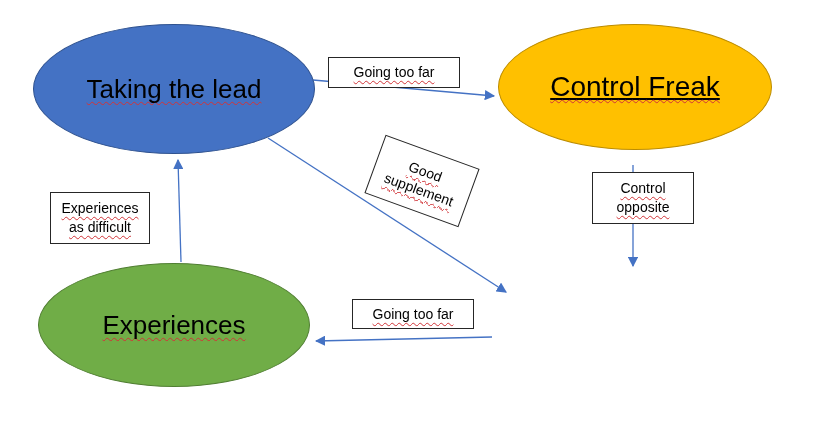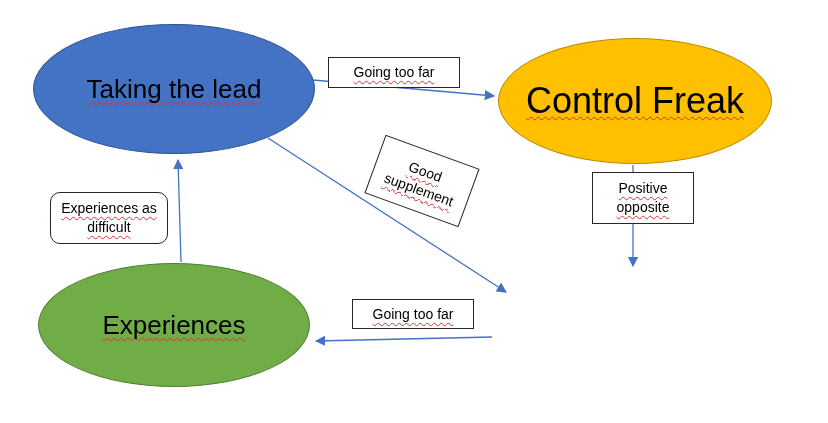--- a/index.html
+++ b/index.html
@@ -27,21 +27,21 @@
     display: flex;
     align-items: center;
     justify-content: center;
     text-align: center;
     z-index: 2;
     border: 1.5px solid transparent;
   }
   .node .node-label { display: inline-block; text-align: right; }
 
   .node-taking-the-lead { left: 33px;  top: 24px;  width: 282px; height: 130px; font-size: 26px; }
-  .node-control-freak   { left: 498px; top: 38px;  width: 274px; height: 126px; font-size: 36px; }
+  .node-control-freak   { left: 498px; top: 24px;  width: 274px; height: 126px; font-size: 28px; text-decoration: underline; }
   .node-competitive     { left: 38px;  top: 263px; width: 272px; height: 124px; font-size: 26px; }
   .node-keeps-promises  { left: 490px; top: 268px; width: 310px; height: 142px; font-size: 15px; }
   .node-keeps-promises .node-label { width: 225px; line-height: 1.75; }
 
   .edge-label {
     position: absolute;
     background: #ffffff;
     border: 1px solid #262626;
     display: flex;
     align-items: center;
@@ -49,21 +49,21 @@
     text-align: center;
     font-size: 14px;
     padding: 2px 6px;
     z-index: 3;
     line-height: 1.35;
   }
   .label-going-too-far-top    { left: 328px; top: 57px;  width: 132px; height: 31px; }
   .label-good-supplement      { left: 372px; top: 150px; width: 100px; height: 62px; transform: rotate(20deg); }
   .label-positive-opposite    { left: 592px; top: 172px; width: 102px; height: 52px; }
   .label-going-too-far-bottom { left: 352px; top: 299px; width: 122px; height: 30px; }
-  .label-experiences          { left: 50px;  top: 192px; width: 118px; height: 52px; border-radius: 10px; }
+  .label-experiences          { left: 50px;  top: 192px; width: 100px; height: 52px; }
 
   .squiggle {
     text-decoration-line: underline;
     text-decoration-style: wavy;
     text-decoration-color: #d13438;
     text-decoration-thickness: 1px;
     text-underline-offset: 3px;
     text-decoration-skip-ink: none;
   }
 </style>
@@ -100,21 +100,21 @@
 
   <div class="edge-label label-going-too-far-top">
     <span class="squiggle">Going too far</span>
   </div>
 
   <div class="edge-label label-good-supplement">
     <span class="squiggle">Good supplement</span>
   </div>
 
   <div class="edge-label label-positive-opposite">
-    <span class="squiggle">Positive opposite</span>
+    <span class="squiggle">Control opposite</span>
   </div>
 
   <div class="edge-label label-going-too-far-bottom">
     <span class="squiggle">Going too far</span>
   </div>
 
   <div class="edge-label label-experiences">
     <span class="squiggle">Experiences as difficult</span>
   </div>
 

